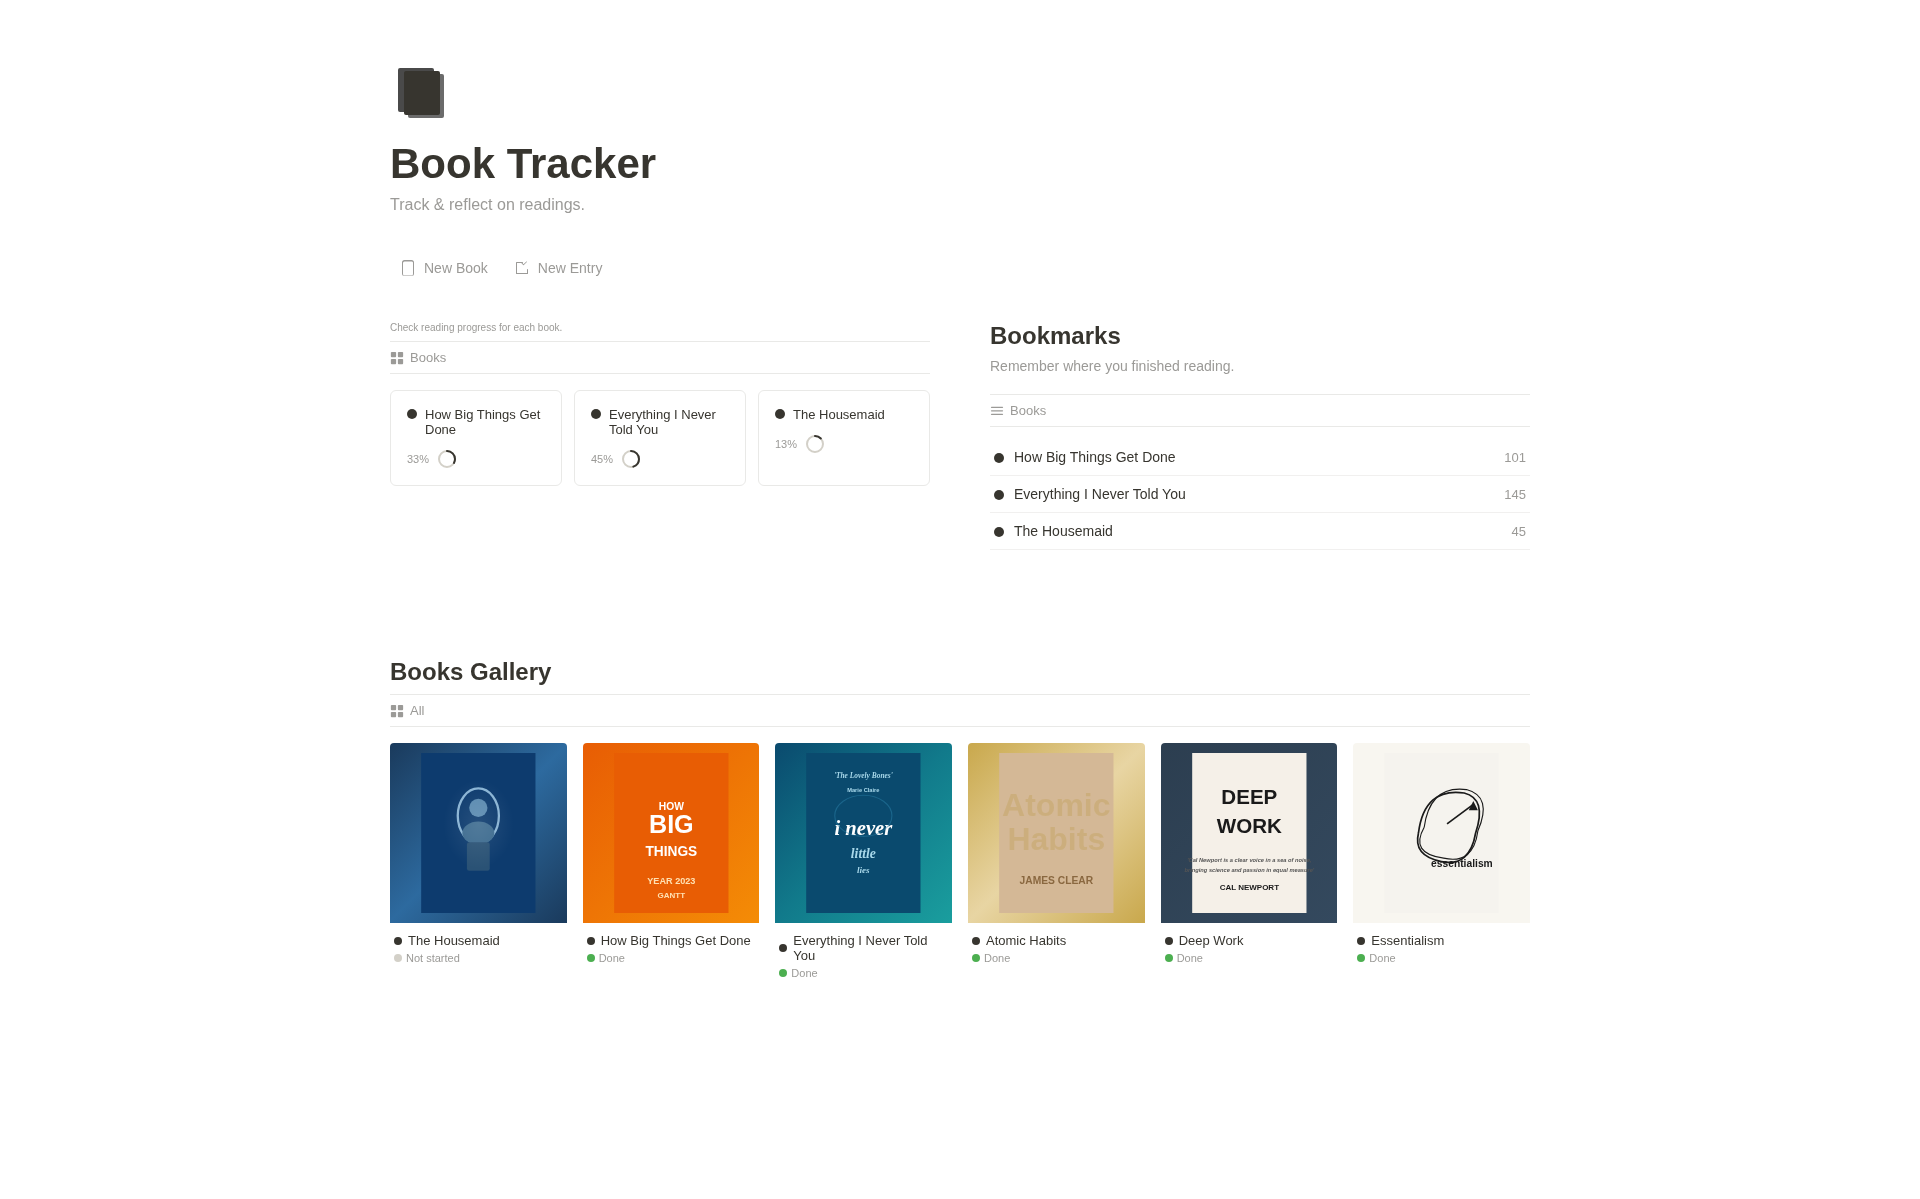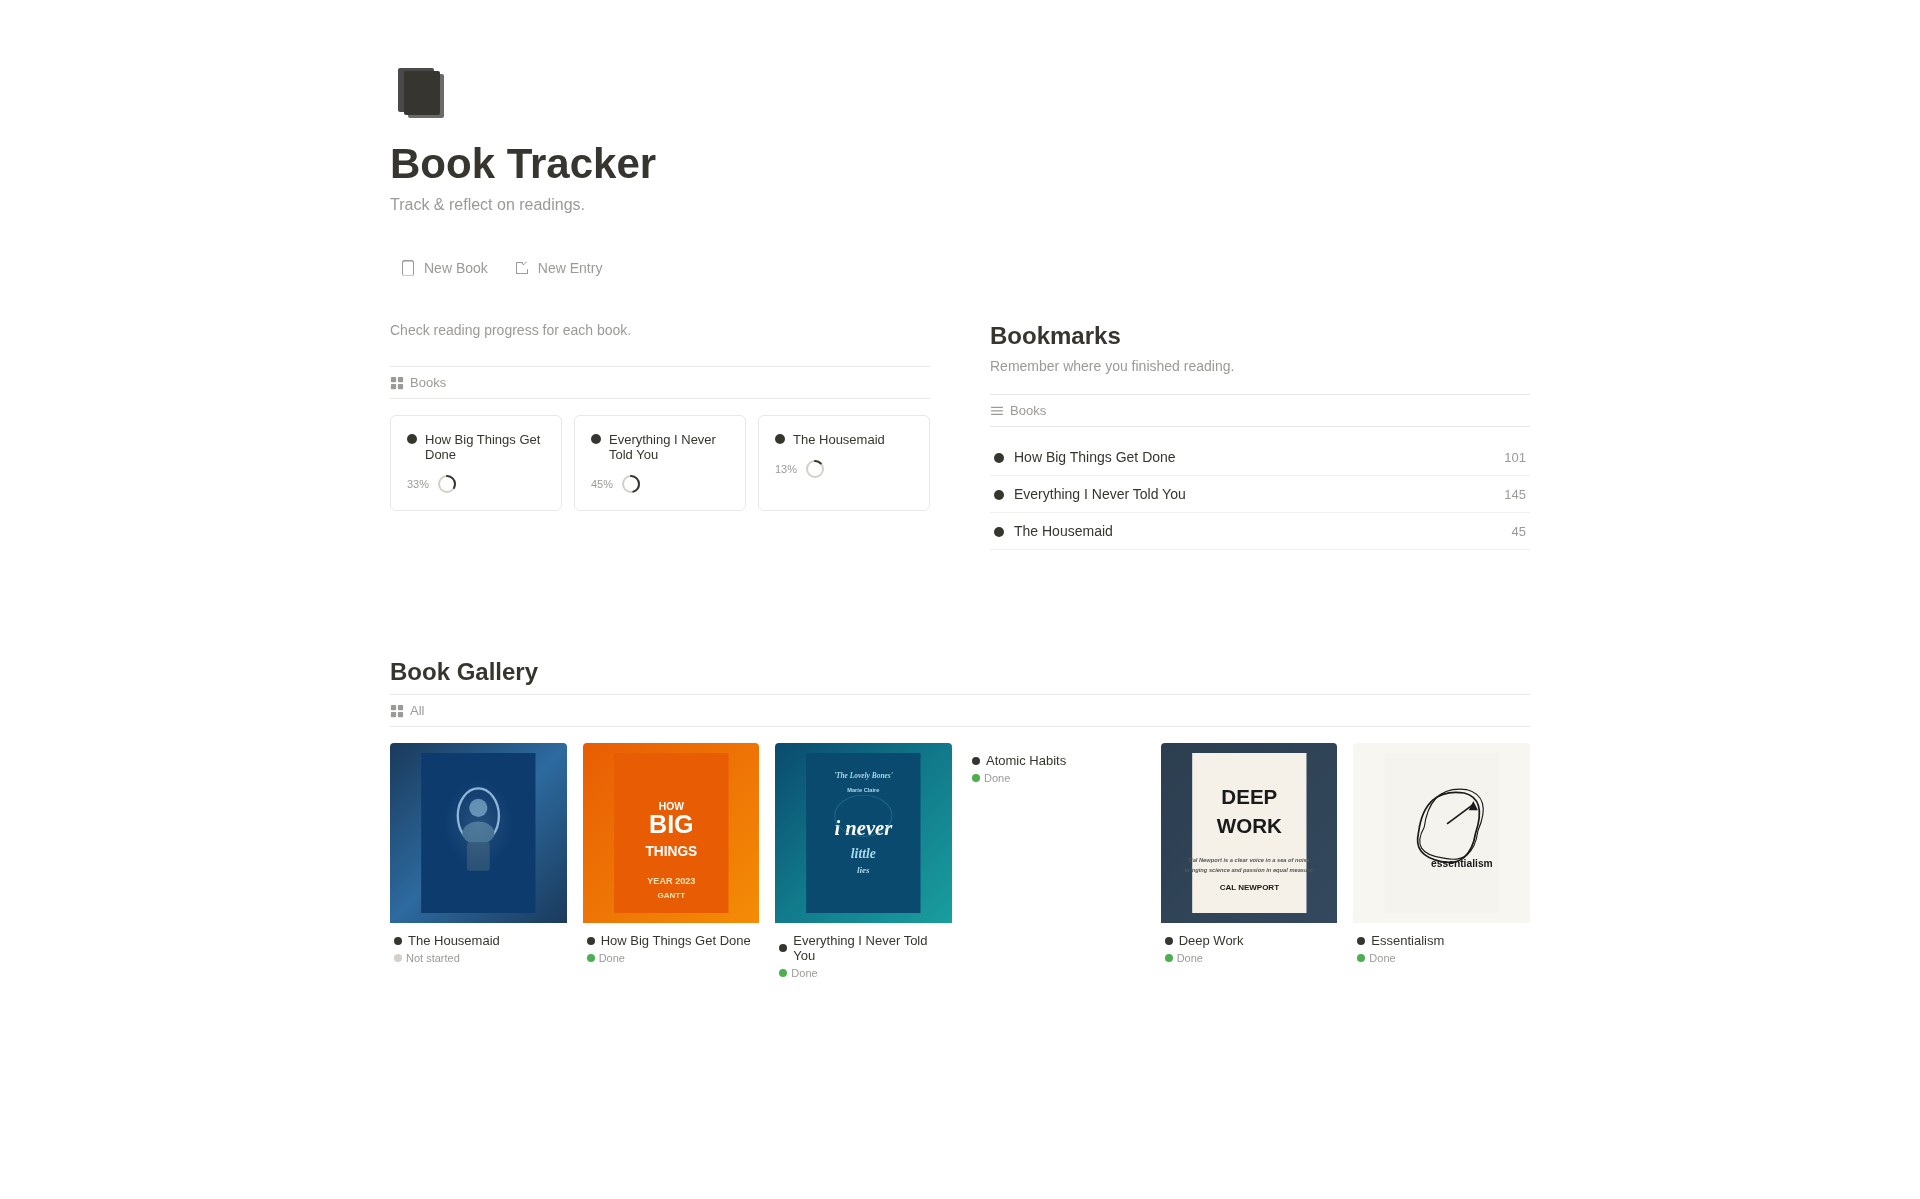--- a/index.html
+++ b/index.html
@@ -58,23 +58,23 @@
       transition: background 0.1s;
     }
     .action-btn svg { width: 16px; height: 16px; }
     .section-title {
       font-size: 24px;
       font-weight: 700;
       color: #37352f;
       margin-bottom: 8px;
     }
     .section-subtitle {
-      font-size: 14px;
-      color: #9b9a97;
-      margin-bottom: 28px;
+      font-size: 10px;
+      color: #9b9a97;
+      margin-bottom: 8px;
     }
     .filter-row {
       display: flex;
       align-items: center;
       gap: 6px;
       font-size: 13px;
       color: #9b9a97;
       margin-bottom: 16px;
       padding: 4px 0;
       border-top: 1px solid #e9e9e7;
@@ -390,21 +390,21 @@
       <div class="bookmark-item">
         <div class="bookmark-left">
           <span class="dot dot-dark"></span>
           <span>The Housemaid</span>
         </div>
         <span class="bookmark-page">45</span>
       </div>
     </div>
 
     <div class="gallery-section">
-      <h2 class="gallery-title">Book Gallery</h2>
+      <h2 class="gallery-title">Books Gallery</h2>
 
       <div class="gallery-filter-row">
         <svg class="list-icon-svg" viewBox="0 0 16 16" fill="#9b9a97">
           <rect x="1" y="1" width="6" height="6" rx="1"></rect>
           <rect x="9" y="1" width="6" height="6" rx="1"></rect>
           <rect x="1" y="9" width="6" height="6" rx="1"></rect>
           <rect x="9" y="9" width="6" height="6" rx="1"></rect>
         </svg>
         <span>All</span>
       </div>
@@ -474,20 +474,28 @@
               <span>Everything I Never Told You</span>
             </div>
             <div class="gallery-card-status">
               <span class="status-dot-small status-done"></span>
               <span>Done</span>
             </div>
           </div>
         </div>
 
         <div class="gallery-card">
+          <div class="fake-book-cover cover-atomic">
+            <svg viewBox="0 0 100 140" width="100%" height="160px">
+              <rect width="100" height="140" fill="#d4b896"></rect>
+              <text x="50" y="55" text-anchor="middle" font-size="28" font-weight="900" fill="#c8a96e" font-family="sans-serif" opacity="0.6">Atomic</text>
+              <text x="50" y="85" text-anchor="middle" font-size="28" font-weight="900" fill="#c8a96e" font-family="sans-serif" opacity="0.6">Habits</text>
+              <text x="50" y="115" text-anchor="middle" font-size="9" fill="#8a6840" font-family="sans-serif">JAMES CLEAR</text>
+            </svg>
+          </div>
           <div class="gallery-card-info">
             <div class="gallery-card-title">
               <span class="dot dot-dark" style="width:8px;height:8px;margin-top:0;flex-shrink:0;border-radius:50%;background:#37352f;"></span>
               <span>Atomic Habits</span>
             </div>
             <div class="gallery-card-status">
               <span class="status-dot-small status-done"></span>
               <span>Done</span>
             </div>
           </div>

